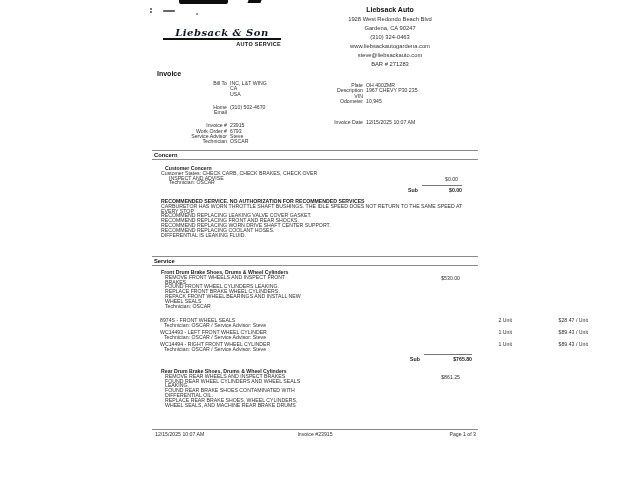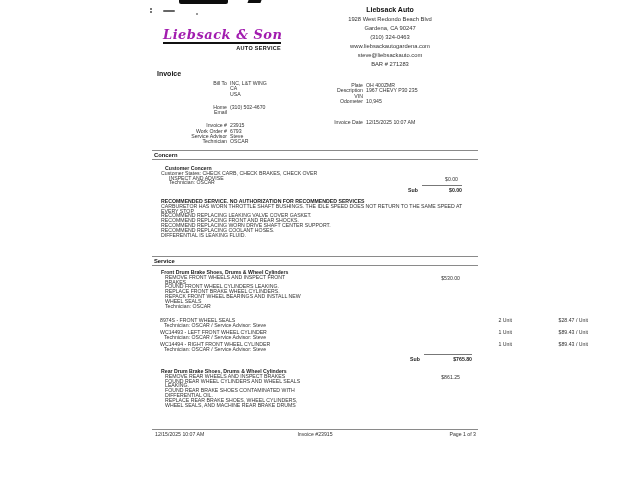--- a/index.html
+++ b/index.html
@@ -12,21 +12,21 @@
   .art { position:absolute; background:#0d0d0d; }
   .art-bar   { left:179px; top:0; width:49px; height:4px; border-radius:0 0 2px 2px; }
   .art-mark  { left:248px; top:0; width:13px; height:3px; transform:skewX(-20deg); }
   .art-colon { left:150px; top:8px; width:2px; height:2px; background:#777; box-shadow:0 3px 0 #777; }
   .art-dash  { left:163px; top:10px; width:12px; height:2px; background:#666; border-radius:1px; }
   .art-dot   { left:196px; top:13px; width:2px; height:2px; background:#999; }
   
   .logo { position:absolute; left:163px; top:27px; width:118px; }
   .logo-script {
     font-family:"DejaVu Serif", serif; font-style:italic; font-weight:bold;
-    font-size:13px; letter-spacing:0.5px; color:#a21caf; text-align:center; white-space:nowrap;
+    font-size:10px; letter-spacing:0.5px; color:#0f172a; text-align:center; white-space:nowrap;
   }
   .logo-underline { height:2px; background:#111; margin-top:0px; }
   .logo-sub { text-align:right; font-size:5.5px; font-weight:bold; color:#111; margin-top:1px; letter-spacing:0.3px; }
   .company { position:absolute; left:310px; top:6px; width:160px; text-align:center; }
   .company .c-name { font-size:7px; font-weight:bold; color:#111; margin-bottom:2px; }
   .company .c-line { font-size:5.8px; line-height:9px; color:#333; }
   
   .inv-title { position:absolute; left:157px; top:70px; font-size:7px; font-weight:bold; color:#111; }
   .kblock { position:absolute; font-size:5.2px; line-height:5.3px; }
   .krow { display:flex; }

